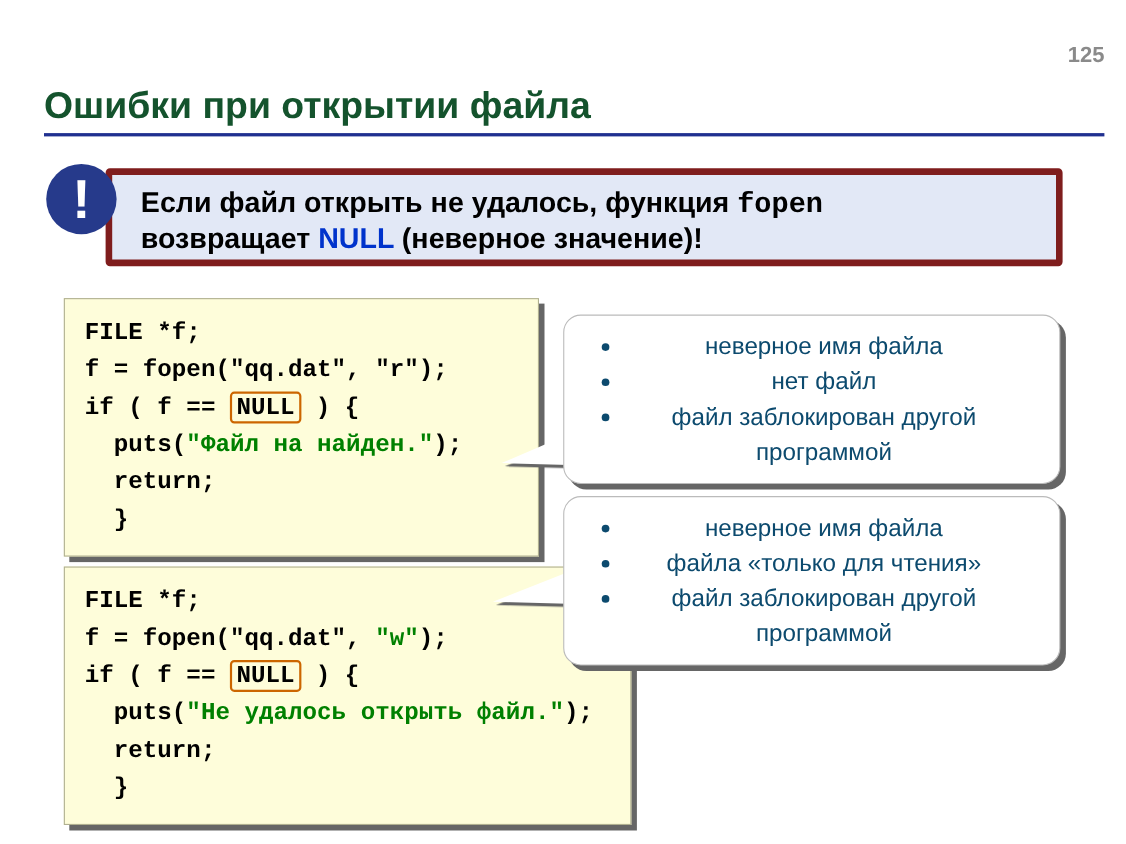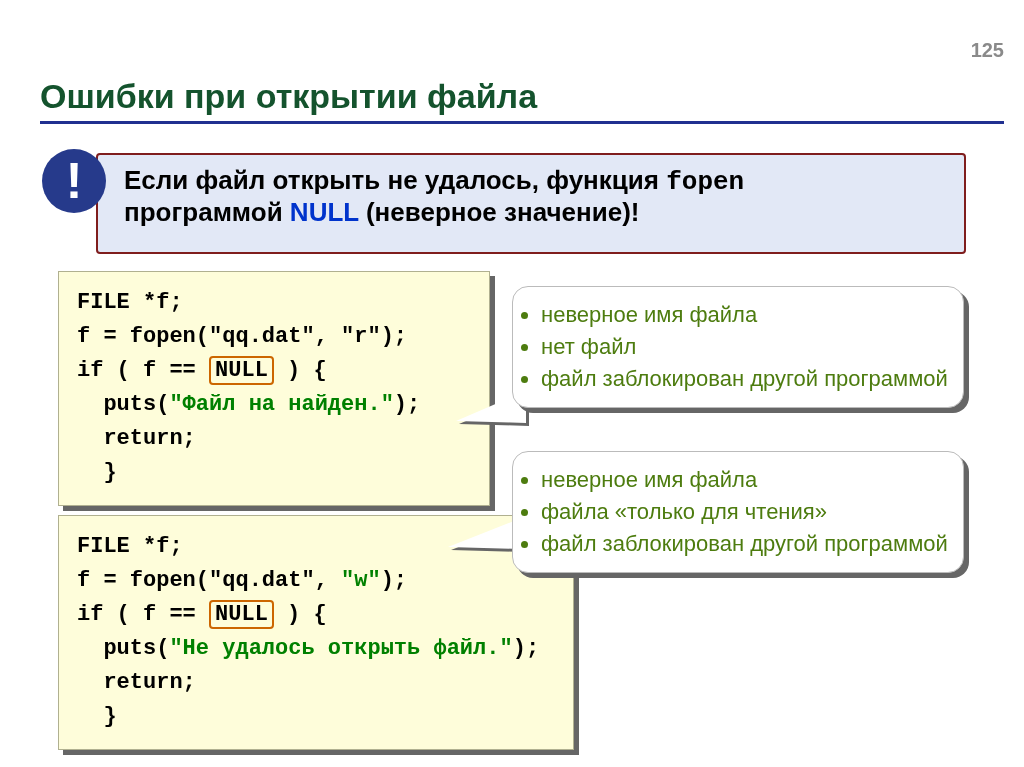--- a/index.html
+++ b/index.html
@@ -41,24 +41,24 @@
     left: 40px;
     right: 20px;
     height: 0;
     border-bottom: 3px solid #203090;
   }
   .warning-box {
     position: absolute;
     top: 122px;
     left: 96px;
     width: 870px;
-    border: 2px solid #7f1d1d;
+    border: 6px solid #7f1d1d;
     border-radius: 4px;
     background: #e2e8f6;
-    padding: 10px 16px 24px 26px;
+    padding: 10px 16px 4px 26px;
     box-sizing: border-box;
   }
   .warning-badge {
     position: absolute;
     top: 118px;
     left: 42px;
     width: 64px;
     height: 64px;
     border-radius: 50%;
     background: #263a8b;
@@ -106,25 +106,26 @@
     border-radius: 4px;
     padding: 0 4px;
     line-height: 1.15;
   }
   .callout {
     position: absolute;
     background: #fff;
     border: 1px solid #bbb;
     border-radius: 16px;
     box-shadow: 5px 5px 0 #666;
-    padding: 12px 6px;
+    padding: 12px 32px;
     font-size: 22px;
-    color: #4d7c0f;
+    color: #0c4a6e;
     line-height: 1.45;
     box-sizing: border-box;
+    text-align: center;
   }
   .callout ul {
     margin: 0;
     padding-left: 22px;
   }
   .callout li {
     list-style-type: disc;
   }
   .callout-tail {
     position: absolute;
@@ -160,21 +161,21 @@
 
   <div class="title">Ошибки при открытии файла</div>
   <div class="title-rule"></div>
 
   <div class="warning-box">
     <div class="warn-line1">
       <span> Если файл открыть не удалось, функция </span>
       <span class="warn-fopen">fopen</span>
     </div>
     <div class="warn-line2">
-      <span> программой </span>
+      <span> возвращает </span>
       <span class="warn-null">NULL</span>
       <span> (неверное значение)!</span>
     </div>
   </div>
   <div class="warning-badge">!</div>
 
   <div class="code-box z-code" style="top:240px; left:58px; width:432px;"><span>FILE *f;</span>
 <span>f = fopen("qq.dat", "r");</span>
 <span>if ( f == </span><span class="code-highlight">NULL</span><span> ) {</span>
 <span>  puts(</span><span class="green">"Файл на найден."</span><span>);</span>

